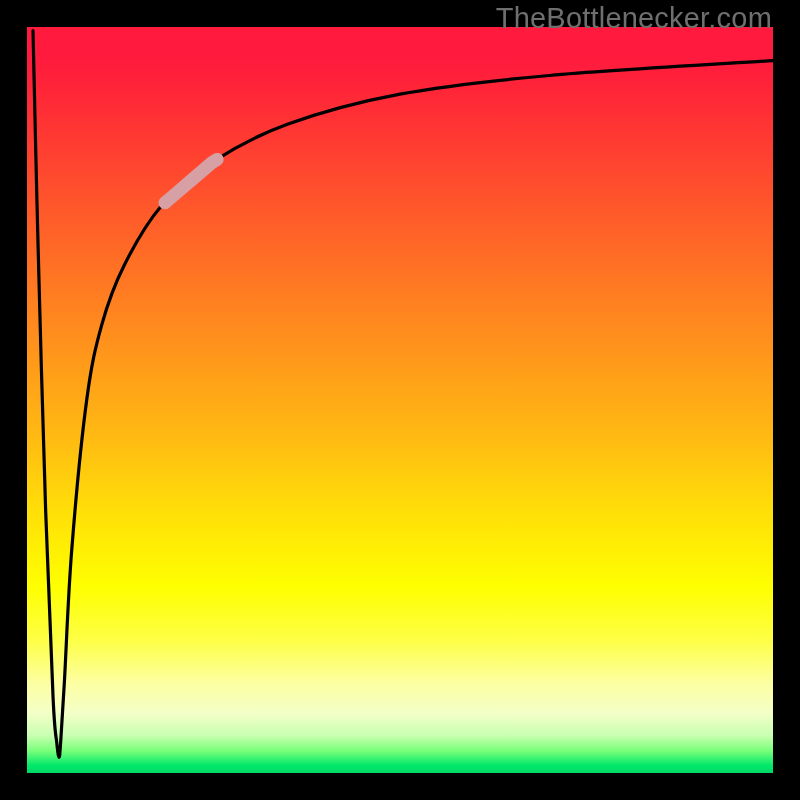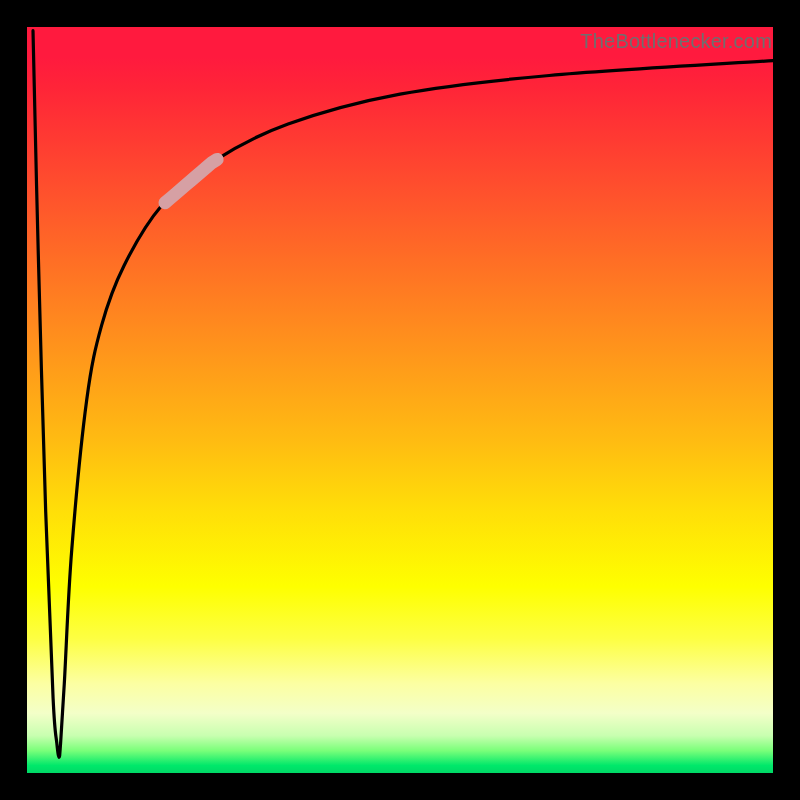--- a/index.html
+++ b/index.html
@@ -40,25 +40,24 @@
       #7aff7a 97%,
       #00e86a 99%,
       #00d966 100%
     );
   }
   .watermark {
     position: absolute;
     top: 2px;
     right: 28px;
     font-family: Arial, Helvetica, sans-serif;
-    font-size: 20px;
+    font-size: 29px;
     font-weight: normal;
     color: #6f6f6f;
     letter-spacing: 0.2px;
-    margin-top: 28px;
   }
   svg.curve {
     position: absolute;
     left: 0;
     top: 0;
     width: 800px;
     height: 800px;
     pointer-events: none;
   }
 </style>

